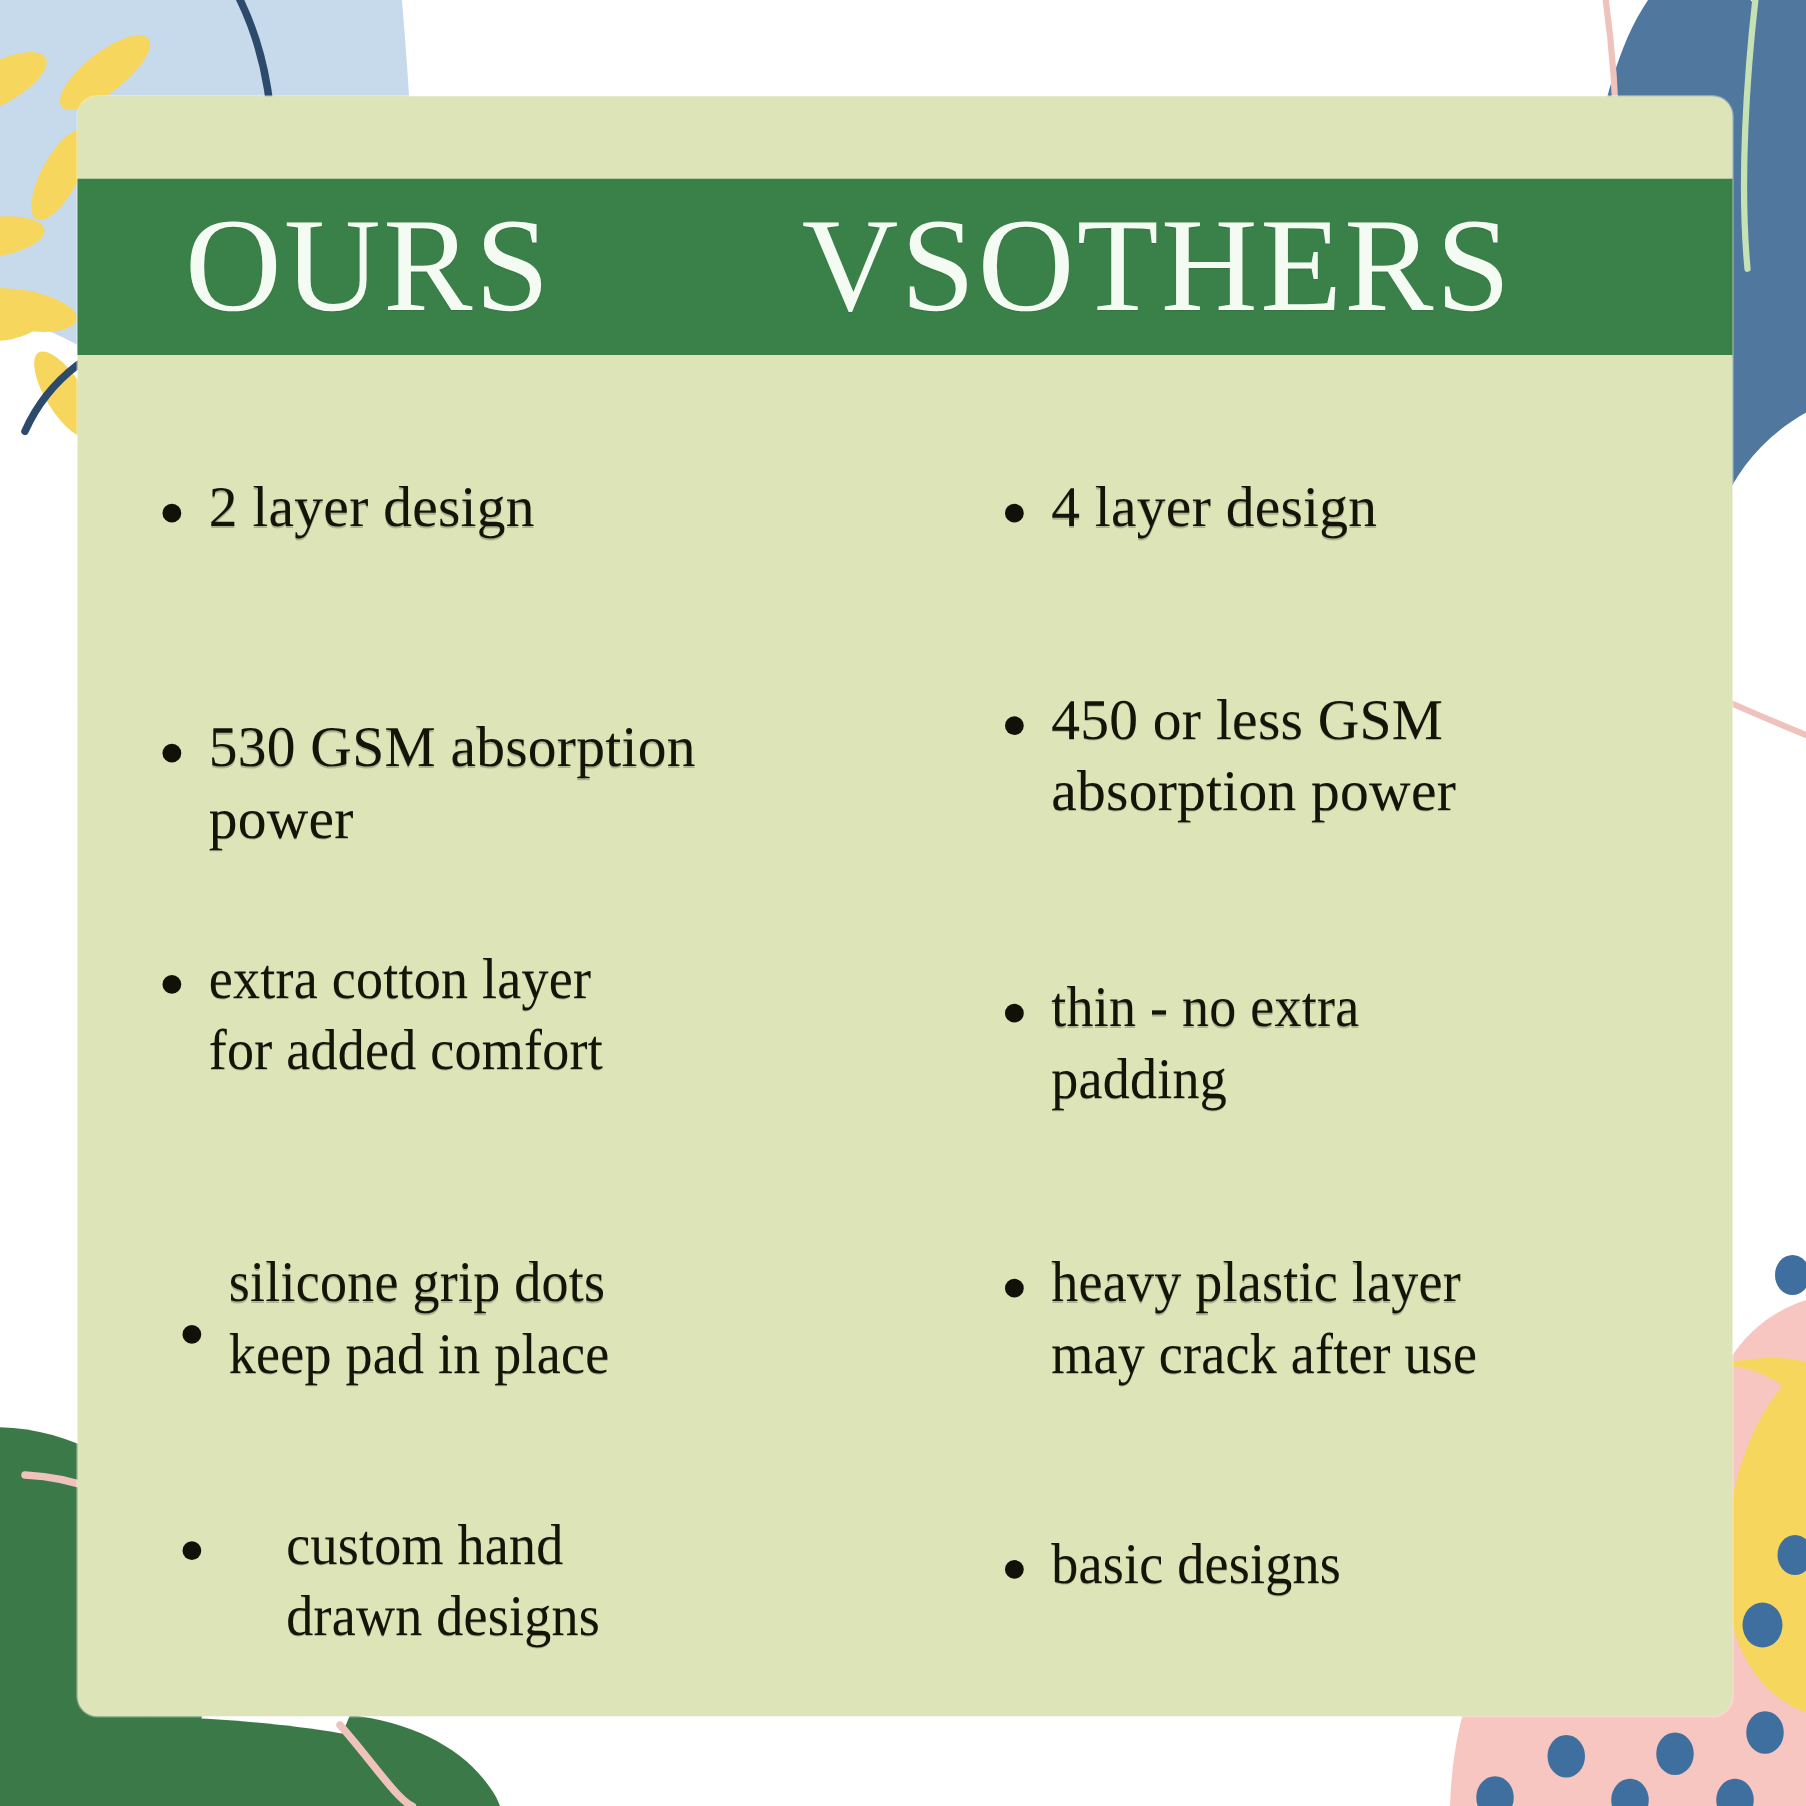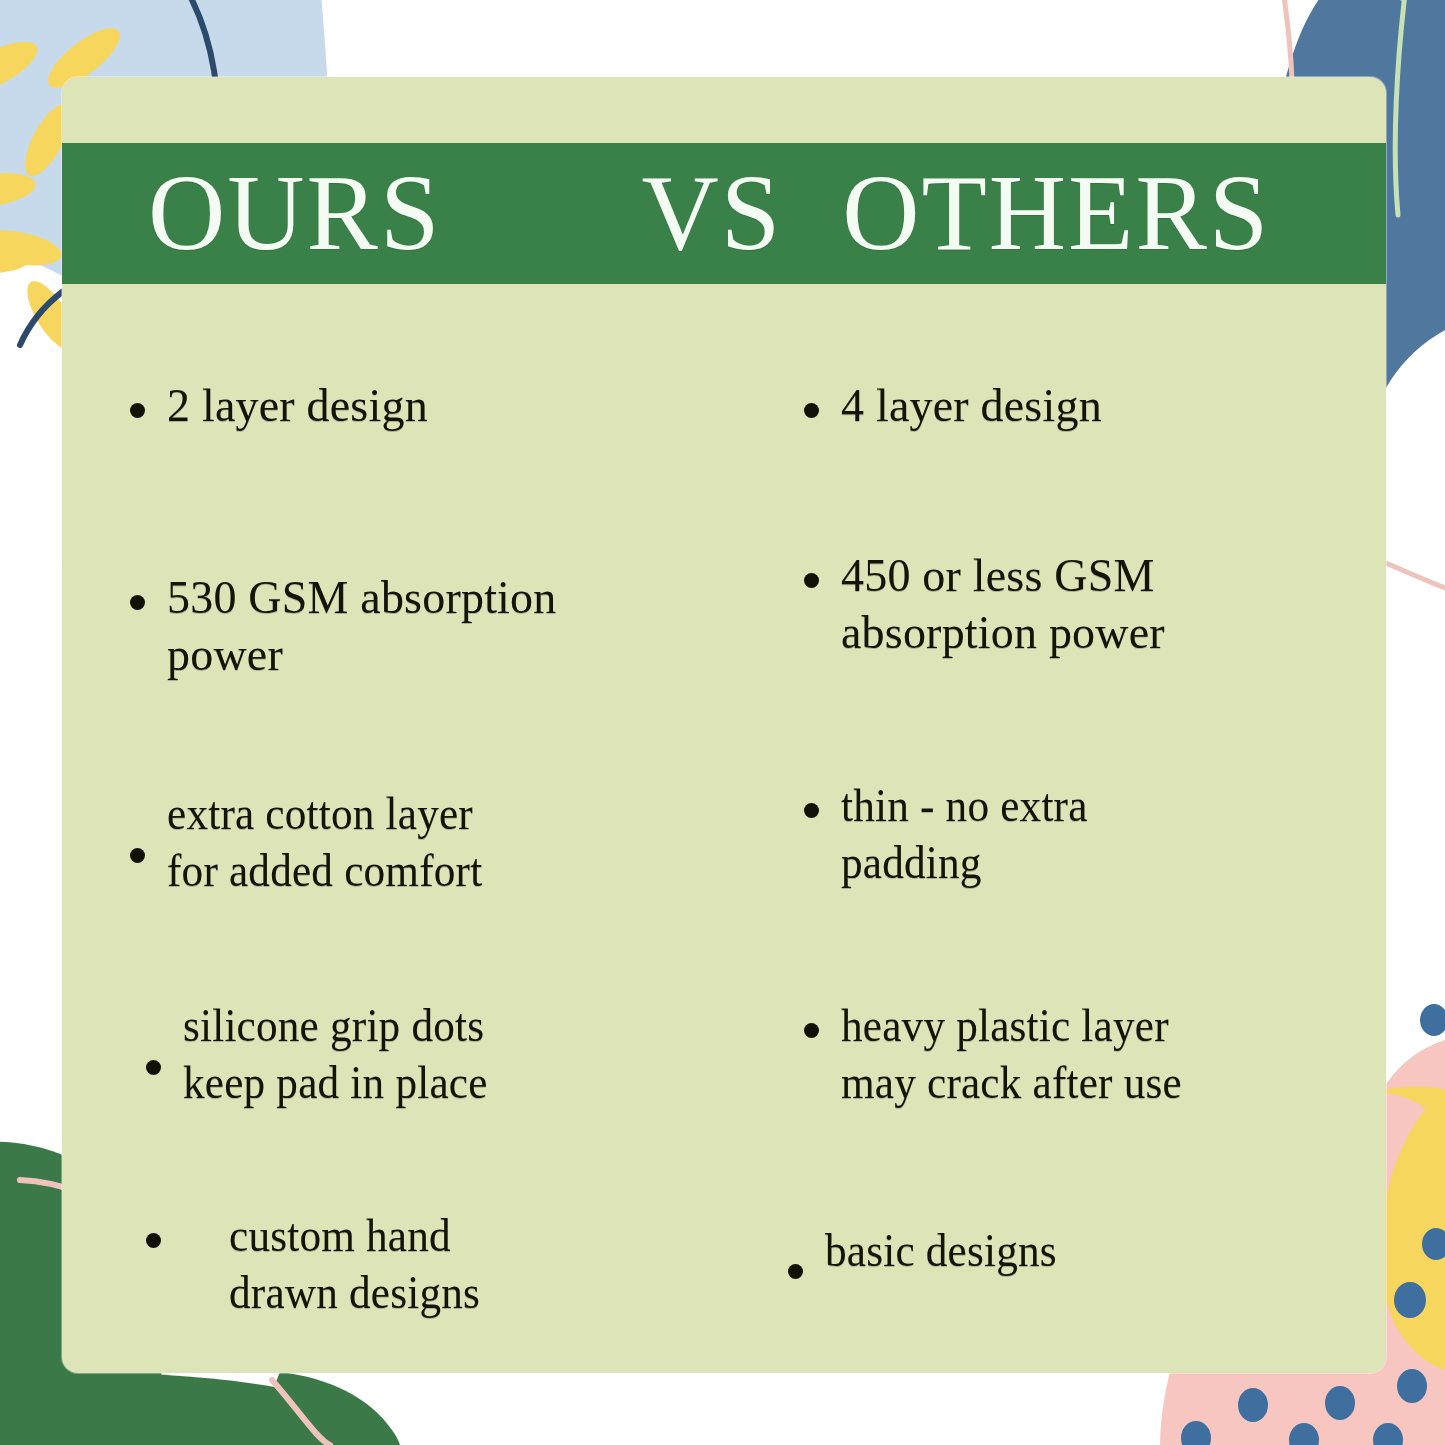--- a/index.html
+++ b/index.html
@@ -48,21 +48,21 @@
     color:#f4fbf2;
     font-family:"Liberation Serif", serif;
     font-size:107px;
     line-height:1;
     letter-spacing:2px;
     white-space:nowrap;
     text-shadow:0 1px 1px rgba(0,0,0,.10);
   }
   .t-ours{ }
   .t-vs{ margin-left:200px; }
-  .t-others{ margin-left:60px; }
+  .t-others{ }
 
   
   .columns{
     position:absolute;
     left:0; top:300px;
     width:1324px; height:996px;
     z-index:6;
   }
   .col{
     position:absolute;
@@ -97,30 +97,30 @@
   }
   
   .cond .btxt{
     transform:scaleX(.94);
     transform-origin:left top;
   }
 
   
   .L1{ left:68px;  top:0px; }
   .L2{ left:68px;  top:192px; }
-  .L3{ left:68px;  top:408px;align-items:center; }
+  .L3{ left:68px;  top:377px; }
   .L4{ left:84px;  top:620px;align-items:center; }
   .L5{ left:84px;  top:830px;gap:46px; }
 
   
   .R1{ left:62px;  top:0px;justify-content:space-between; }
   .R2{ left:62px;  top:170px; }
   .R3{ left:62px;  top:400px; }
   .R4{ left:62px;  top:620px; }
-  .R5{ left:46px;  top:845px;align-items:flex-end; }
+  .R5{ left:62px;  top:845px; }
 </style>
 </head>
 <body>
 
 <svg id="bg" viewBox="0 0 1445 1445" xmlns="http://www.w3.org/2000/svg">
 
   <rect x="0" y="0" width="1445" height="1445" fill="#ffffff"></rect>
 
   <path fill="#c7daec" d="M -40,-40 L 330,-40 C 345,60 320,140 300,215 C 275,305 250,400 195,470
            C 140,540 60,575 -40,585 Z"></path>

